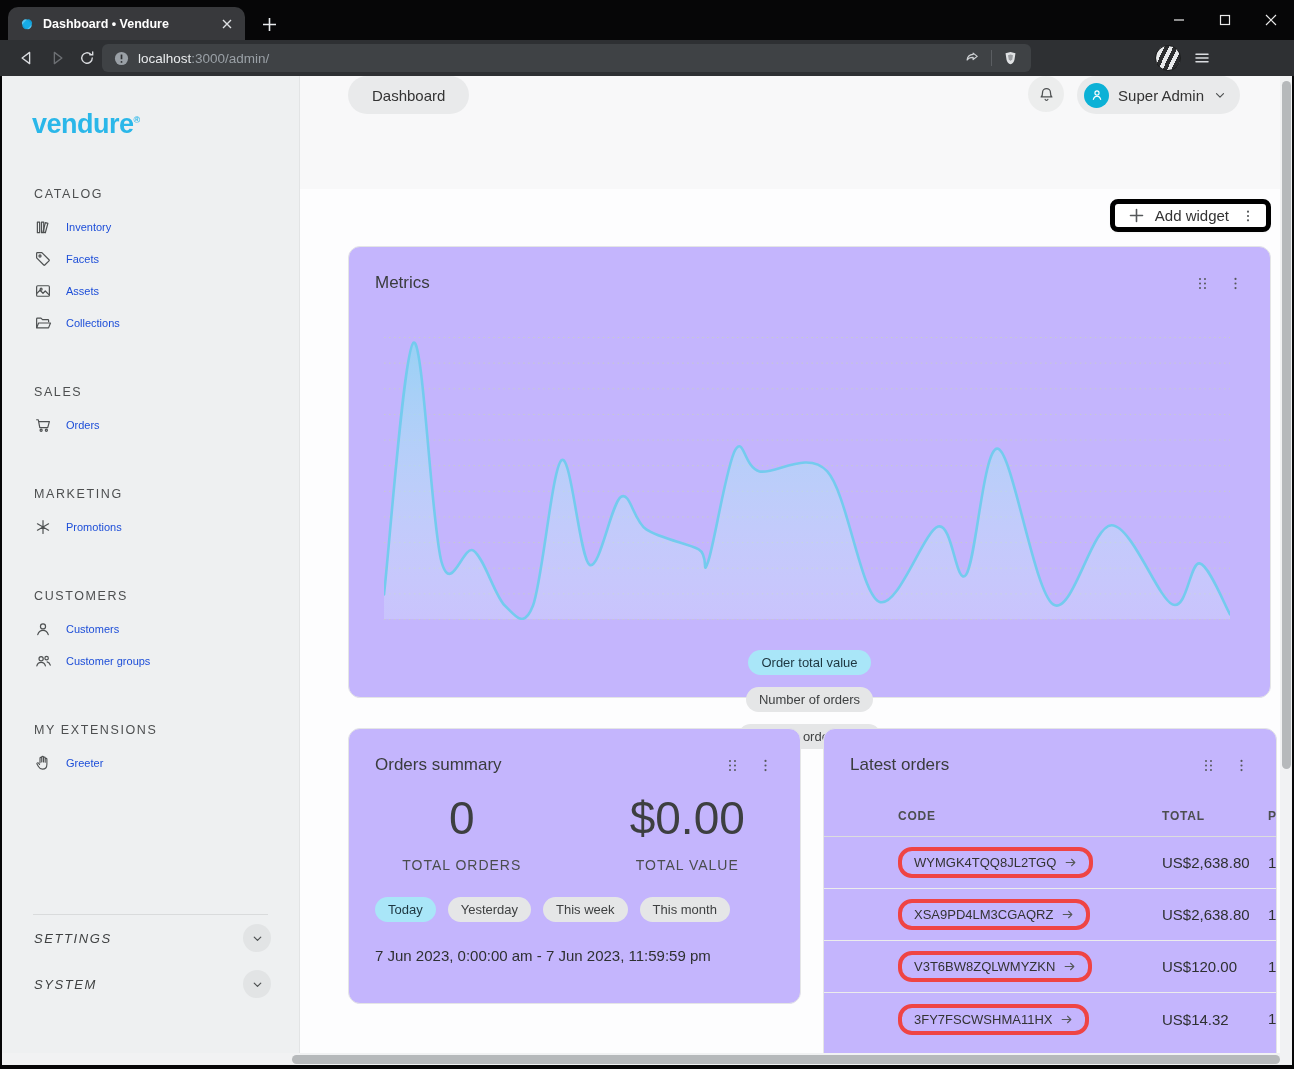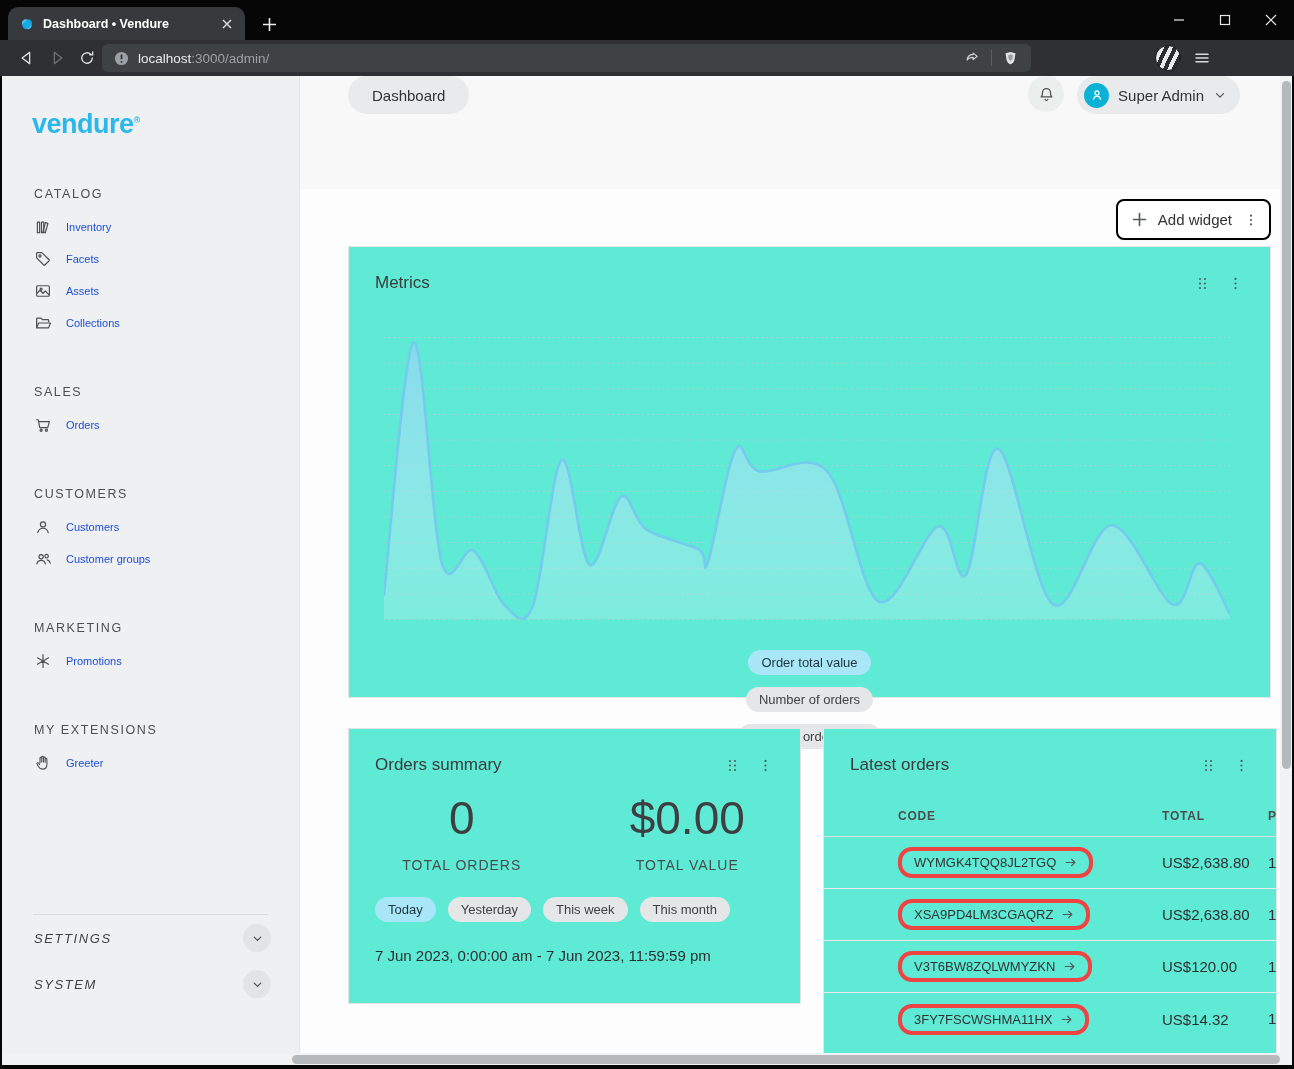--- a/index.html
+++ b/index.html
@@ -59,26 +59,26 @@
   .bell-btn { width:36px; height:36px; border-radius:50%; background:#eceded; display:flex;
               align-items:center; justify-content:center; color:#4e5152; margin-right:13px; }
   .user-pill { height:38px; border-radius:19px; background:#e9eaeb; display:flex; align-items:center;
                gap:9px; padding:0 13px 0 7px; }
   .user-avatar { width:25px; height:25px; border-radius:50%; background:#0cb1d6; display:flex;
                  align-items:center; justify-content:center; }
   .user-name { font-size:15px; color:#333; }
 
   .content { height:864px; background:#fdfdfe; overflow:hidden; }
   .addwidget-row { height:57px; display:flex; justify-content:flex-end; padding:10px 9px 0 0; }
-  .addwidget-btn { height:41px; background:#fff; border:2px solid #000000; border-radius:8px;
+  .addwidget-btn { height:33px; background:#fff; border:5px solid #000000; border-radius:8px;
                    display:flex; align-items:center; gap:11px; padding:0 10px 0 14px; font-size:15px;
                    color:#333; box-shadow:0 1px 2px rgba(0,0,0,.04); cursor:pointer; }
   .icon-grey { color:#55585a; }
 
-  .card { background:#5eead4; border:1px solid #e4e5e6; border-radius:0; }
+  .card { background:#c4b5fd; border:1px solid #e4e5e6; border-radius:12px; }
   .card-header { display:flex; align-items:center; padding:26px 26px 0 26px; }
   .card-title { font-size:17px; color:#3a3c3d; flex:1; }
   .card-actions { display:flex; gap:16px; color:#55585a; }
   .card-actions > * { cursor:pointer; }
 
   .metrics-card { margin-left:48px; margin-right:9px; height:452px; }
   .chart-wrap { margin:44px 40px 0 35px; height:283px; }
   .chart-tabs { margin:30px 26px 0 26px; display:flex; gap:12px; align-items:center;flex-direction:column; }
   .pill { height:25px; padding:0 13px; border-radius:13px; background:#e5e6e7; color:#3f4142;
           font-size:13px; display:flex; align-items:center; cursor:pointer; white-space:nowrap; }
@@ -246,46 +246,46 @@
           <svg class="nav-icon" width="18" height="18" viewBox="0 0 24 24" fill="none" stroke="currentColor" stroke-width="1.6" stroke-linecap="round" stroke-linejoin="round">
               <path d="M3.5 5h2.2l2 10.5h10.6l2.2-8H7"></path>
               <circle cx="9.5" cy="19" r="1.4"></circle>
               <circle cx="16.5" cy="19" r="1.4"></circle>
             </svg>
           <span>Orders</span>
         </div>
       </div>
 
       <div class="nav-section">
+        <div class="nav-section-label">MARKETING</div>
+        <div class="nav-item">
+          <svg class="nav-icon" width="18" height="18" viewBox="0 0 24 24" fill="none" stroke="currentColor" stroke-width="1.6" stroke-linecap="round">
+              <path d="M12 3.5v17M4.6 7.8l14.8 8.4M19.4 7.8L4.6 16.2"></path>
+            </svg>
+          <span>Promotions</span>
+        </div>
+      </div>
+
+      <div class="nav-section">
         <div class="nav-section-label">CUSTOMERS</div>
         <div class="nav-item">
           <svg class="nav-icon" width="18" height="18" viewBox="0 0 24 24" fill="none" stroke="currentColor" stroke-width="1.6" stroke-linecap="round">
               <circle cx="12" cy="8.5" r="3.4"></circle>
               <path d="M5 19.5c1-3.8 3.7-5.8 7-5.8s6 2 7 5.8"></path>
             </svg>
           <span>Customers</span>
         </div>
         <div class="nav-item">
           <svg class="nav-icon" width="18" height="18" viewBox="0 0 24 24" fill="none" stroke="currentColor" stroke-width="1.6" stroke-linecap="round">
               <circle cx="9.5" cy="9" r="2.8"></circle>
               <path d="M3.8 18.5c.7-3 2.9-4.7 5.7-4.7s5 1.7 5.7 4.7"></path>
               <circle cx="16.8" cy="8.2" r="2.3"></circle>
               <path d="M17.5 13.2c2.2.4 3.6 1.8 4.2 4.3"></path>
             </svg>
           <span>Customer groups</span>
-        </div>
-      </div>
-
-      <div class="nav-section">
-        <div class="nav-section-label">MARKETING</div>
-        <div class="nav-item">
-          <svg class="nav-icon" width="18" height="18" viewBox="0 0 24 24" fill="none" stroke="currentColor" stroke-width="1.6" stroke-linecap="round">
-              <path d="M12 3.5v17M4.6 7.8l14.8 8.4M19.4 7.8L4.6 16.2"></path>
-            </svg>
-          <span>Promotions</span>
         </div>
       </div>
 
       <div class="nav-section">
         <div class="nav-section-label">MY EXTENSIONS</div>
         <div class="nav-item">
           <svg class="nav-icon" width="18" height="18" viewBox="0 0 24 24" fill="none" stroke="currentColor" stroke-width="1.5" stroke-linecap="round" stroke-linejoin="round">
               <path d="M8 11.5V5.6a1.15 1.15 0 012.3 0v4.9M10.3 10.5V4.3a1.15 1.15 0 012.3 0v6.2M12.6 10.5V5.2a1.15 1.15 0 012.3 0v5.8M14.9 11V7a1.15 1.15 0 012.3 0v6.6c0 4-2.4 6.6-6 6.6-2.7 0-4.1-1.2-5.3-3.4l-1.9-3.4a1.25 1.25 0 012.1-1.3l1.3 1.9"></path>
             </svg>
           <span>Greeter</span>

